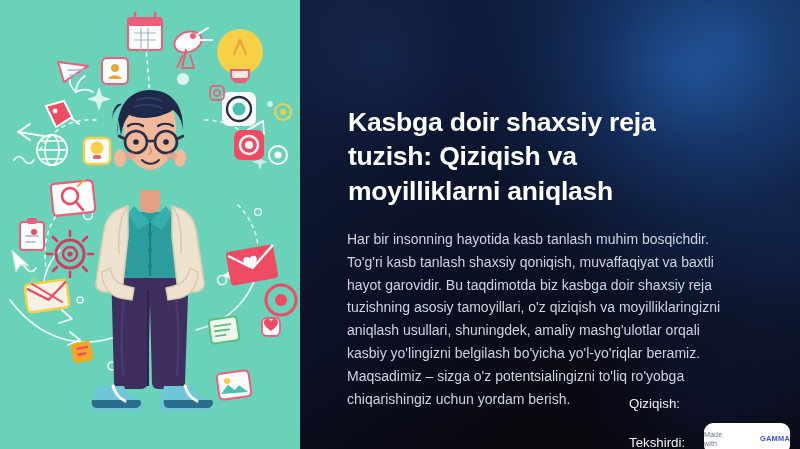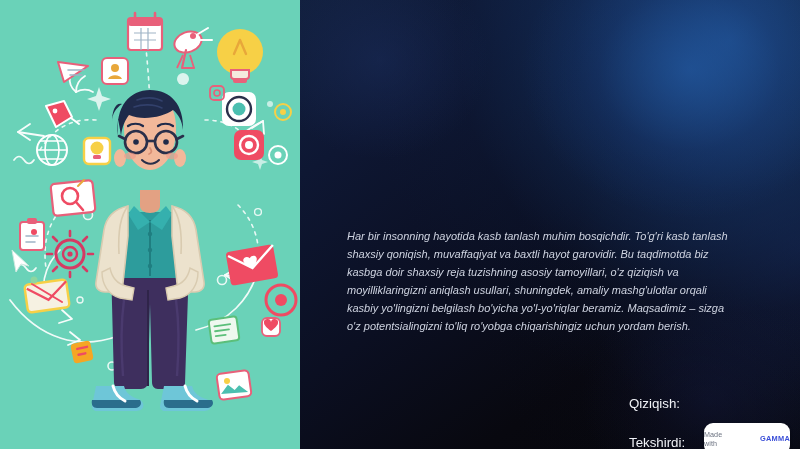--- a/index.html
+++ b/index.html
@@ -72,25 +72,24 @@
     font-weight:bold;
     color:#ffffff;
     letter-spacing:-0.2px;
   }
 
   .slide-body {
     position:absolute;
     left:47px;
     top:228px;
     width:392px;
-    font-size:11px;
+    font-size:14px;
     line-height:1.63;
     color:#ced3e0;
     font-weight:normal;
-    font-style:italic;
   }
 
   .signature {
     position:absolute;
     left:329px;
     top:374px;
     font-size:13.3px;
     line-height:1.47;
     color:#f0f2f7;
     white-space:pre-line;
@@ -396,20 +395,21 @@
     </svg>
   </div>
 
   <div class="content-panel">
     <div class="glow-a"></div>
     <div class="glow-b"></div>
     <div class="glow-c"></div>
 
     <div class="content-inner">
 
+      <h1 class="slide-title">Kasbga doir shaxsiy reja tuzish: Qiziqish va moyilliklarni aniqlash</h1>
 
       <p class="slide-body">Har bir insonning hayotida kasb tanlash muhim bosqichdir. To'g'ri kasb tanlash shaxsiy qoniqish, muvaffaqiyat va baxtli hayot garovidir. Bu taqdimotda biz kasbga doir shaxsiy reja tuzishning asosiy tamoyillari, o'z qiziqish va moyilliklaringizni aniqlash usullari, shuningdek, amaliy mashg'ulotlar orqali kasbiy yo'lingizni belgilash bo'yicha yo'l-yo'riqlar beramiz. Maqsadimiz – sizga o'z potentsialingizni to'liq ro'yobga chiqarishingiz uchun yordam berish.</p>
 
       <div class="signature">
         <span class="sig-line">Qiziqish:</span>
         <span class="sig-line">Tekshirdi:</span>
       </div>
     </div>
   </div>
 

